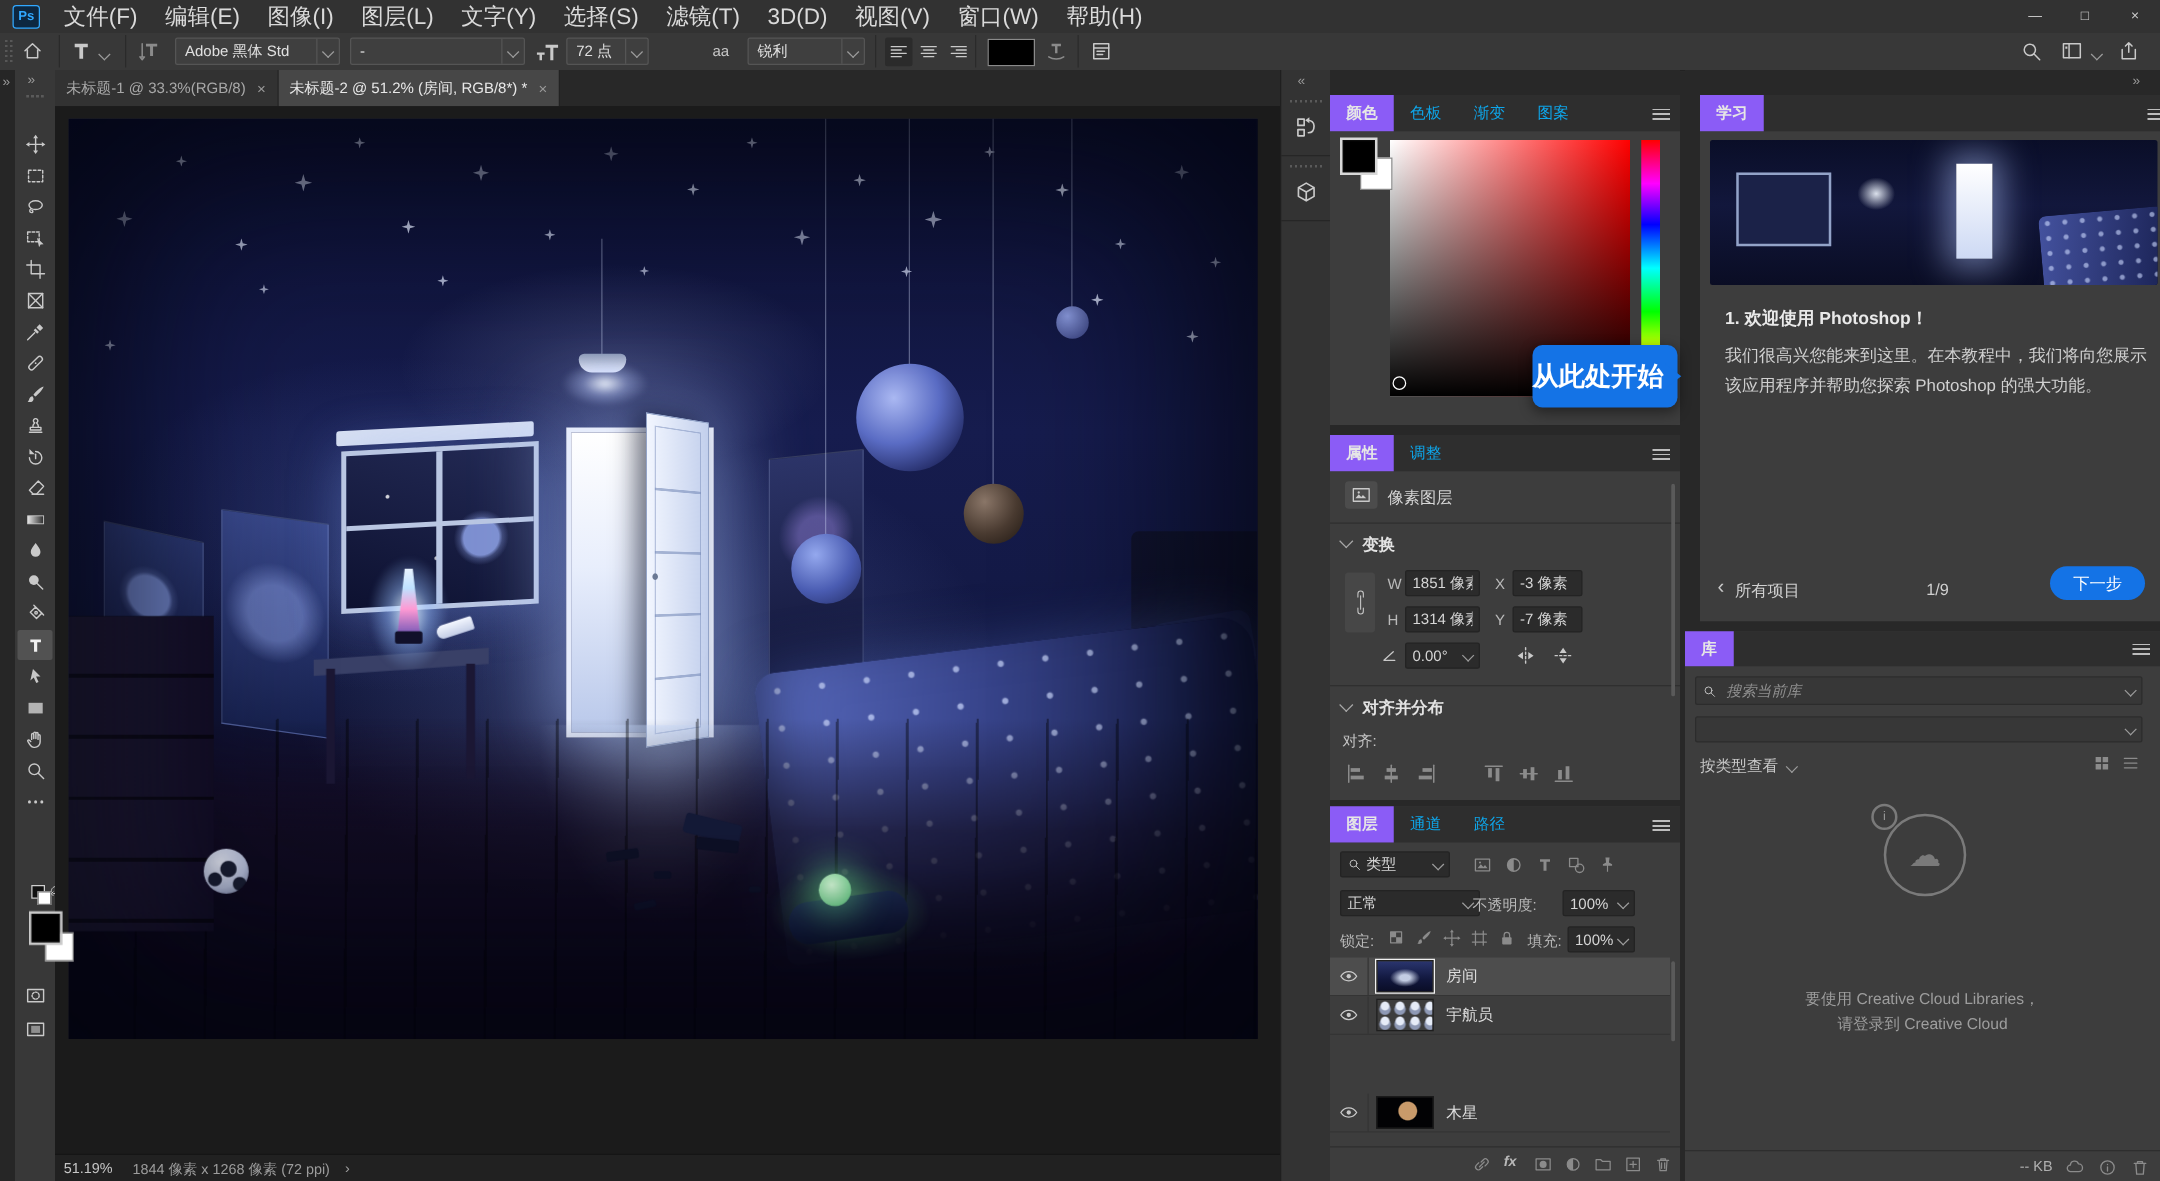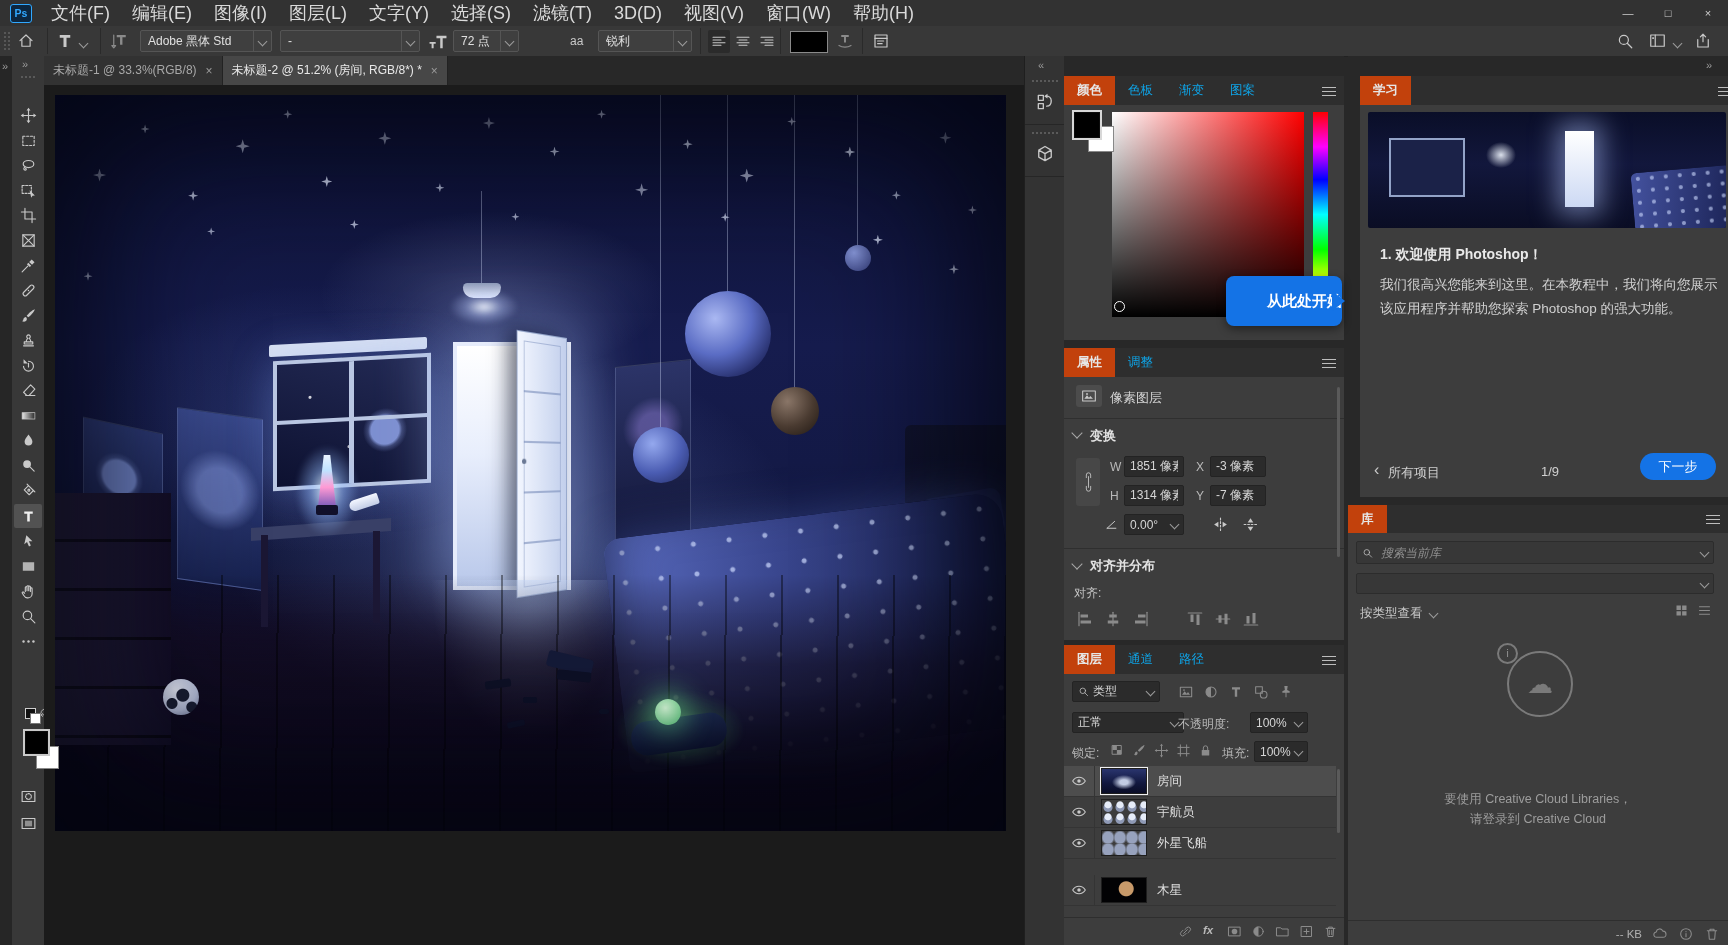--- a/index.html
+++ b/index.html
@@ -124,21 +124,21 @@
            background:linear-gradient(180deg,#1c2a4e,#0e1430)}
   .gorb{position:absolute;left:600px;top:604px;width:26px;height:26px;border-radius:50%;
         background:radial-gradient(circle at 40% 35%,#d9ffdc,#57c97a);box-shadow:0 0 26px 8px rgba(120,255,150,.45)}
   
   .dock{position:absolute;background:#282828}
   .middledock{position:absolute;left:1024px;top:56px;width:40px;height:889px;background:#333;border-left:1px solid #1f1f1f}
   .dockbtn{position:absolute;left:4px;width:32px;height:28px;display:flex;align-items:center;justify-content:center}
   .panel{position:absolute;background:#3d3d3d}
   .ptabs{position:absolute;left:0;top:0;right:0;height:29px;background:#2e2e2e;display:flex}
   .ptab{padding:0 13px;line-height:29px;font-size:12.5px;color:#0ea5e9}
-  .ptab.on{background:#c2410c;color:#e6e6e6;font-weight:bold}
+  .ptab.on{background:#8b5cf6;color:#e6e6e6;font-weight:bold}
   .pmenu{position:absolute;right:8px;top:11px;width:14px;height:9px;
          background:repeating-linear-gradient(180deg,#bdbdbd 0 1.4px,transparent 1.4px 3.8px)}
   .pbody{position:absolute;left:0;right:0;bottom:0;top:29px;overflow:hidden}
   .field{position:absolute;background:#2b2b2b;border:1px solid #232323;border-radius:2px;display:flex;align-items:center;
          font-size:12px;color:#d6d6d6;padding:0 5px;box-sizing:border-box}
   .field .grow{flex:1;white-space:nowrap;overflow:hidden}
   .lbl{position:absolute;font-size:12px;color:#b9b9b9;white-space:nowrap}
   .hdr{position:absolute;font-size:13px;font-weight:bold;color:#e3e3e3;white-space:nowrap}
   .exp{position:absolute;width:7px;height:7px;border-right:1.6px solid #a8a8a8;border-bottom:1.6px solid #a8a8a8;transform:rotate(45deg)}
   .divline{position:absolute;left:0;right:0;height:1px;background:#2f2f2f}
@@ -175,21 +175,21 @@
            box-shadow:0 0 26px 8px rgba(180,200,255,.5)}
   .lt-win{position:absolute;left:6%;top:22%;width:20%;height:48%;background:#1b2248;border:2px solid #93a3c8}
   .lt-bed{position:absolute;right:-2%;bottom:-4%;width:28%;height:55%;transform:rotate(-5deg);border-radius:6px;
           background:radial-gradient(circle, rgba(205,218,255,.6) 0 1.5px, transparent 2.5px) 0 0/14px 12px,
                      linear-gradient(100deg,#44529f,#1a2254)}
   .lt-glow{position:absolute;left:33%;top:26%;width:30px;height:26px;border-radius:50%;
            background:radial-gradient(closest-side,rgba(240,246,255,.9),transparent)}
   .bluebtn{position:absolute;border-radius:14px;background:#1473e6;color:#fff;font-size:13px;
            display:flex;align-items:center;justify-content:center}
   .tooltip{position:absolute;left:1226px;top:276px;width:116px;height:50px;background:#1473e6;border-radius:8px;
-           z-index:50;display:flex;align-items:center;justify-content:flex-end;color:#fff;font-size:15px;font-weight:bold;
+           z-index:50;display:flex;align-items:center;justify-content:flex-start;color:#fff;font-size:21px;font-weight:bold;
            box-shadow:0 3px 10px rgba(0,0,0,.45)}
   .tooltip:after{content:"";position:absolute;right:-13px;top:50%;margin-top:-10px;
                  border:10px solid transparent;border-left:13px solid #1473e6}
   .libsearch input{background:transparent;border:none;outline:none;color:#ddd;font-style:italic;font-size:12px;width:100%;
                    font-family:"Liberation Sans","DejaVu Sans",sans-serif}
   .libsearch input::placeholder{color:#8f8f8f}
   .ccirc{position:absolute;width:62px;height:62px;border:2.5px solid #7a7a7a;border-radius:50%;
          display:flex;align-items:center;justify-content:center;color:#7a7a7a;font-size:26px}
   .cbadge{position:absolute;width:17px;height:17px;border:2px solid #7a7a7a;border-radius:50%;background:#3d3d3d;
           color:#9a9a9a;font-size:10px;text-align:center;line-height:17px}
@@ -571,20 +571,25 @@
         <div class="deb" style="left:502px;top:576px;width:34px;height:10px;transform:rotate(6deg)"></div>
         <div class="deb" style="left:544px;top:614px;width:10px;height:5px"></div>
         <div class="deb" style="left:452px;top:626px;width:18px;height:6px;transform:rotate(-12deg)"></div>
         <div class="greenglow"></div>
         <div class="gpillow"></div>
         <div class="gorb"></div>
         <div class="vignette"></div>
       </div>
     </div>
 
+    <div class="statusbar">
+      <span style="margin-left:7px;color:#c6c6c6">51.19%</span>
+      <span style="margin-left:16px;color:#9c9c9c">1844 像素 x 1268 像素 (72 ppi)</span>
+      <span style="margin-left:12px;color:#9c9c9c">›</span>
+    </div>
   </div>
 
   <div class="middledock">
     <span class="abs" style="left:13px;top:3px;color:#9a9a9a;font-size:11px">«</span>
     <div class="griph" style="left:7px;top:24px;width:26px;height:2px"></div>
     <div class="dockbtn" style="top:32px">
       <svg class="ic" width="20" height="20" viewBox="0 0 24 24">
           <rect class="s" x="4" y="4" width="6" height="6"></rect>
           <rect class="s" x="4" y="14" width="6" height="6"></rect>
           <path class="s" d="M14 17c4 0 5.5-3 5.5-6.5S16.5 5 13.5 5"></path>
@@ -797,30 +802,20 @@
         <div class="layerrow sel" style="top:92px">
           <span class="eyebox">
               <svg class="ic" width="16" height="16" viewBox="0 0 24 24">
                 <path class="s" d="M2.5 12S6 6.5 12 6.5 21.5 12 21.5 12 18 17.5 12 17.5 2.5 12 2.5 12z"></path>
                 <circle class="f" cx="12" cy="12" r="2.6"></circle>
               </svg>
             </span>
           <span class="thumb t-room selb"></span>
           <span class="lname">房间</span>
         </div>
-        <div class="layerrow" style="top:154px">
-          <span class="eyebox">
-              <svg class="ic" width="16" height="16" viewBox="0 0 24 24">
-                <path class="s" d="M2.5 12S6 6.5 12 6.5 21.5 12 21.5 12 18 17.5 12 17.5 2.5 12 2.5 12z"></path>
-                <circle class="f" cx="12" cy="12" r="2.6"></circle>
-              </svg>
-            </span>
-          <span class="thumb t-ship"></span>
-          <span class="lname">外星飞船</span>
-        </div>
         <div class="layerrow" style="top:201px">
           <span class="eyebox">
               <svg class="ic" width="16" height="16" viewBox="0 0 24 24">
                 <path class="s" d="M2.5 12S6 6.5 12 6.5 21.5 12 21.5 12 18 17.5 12 17.5 2.5 12 2.5 12z"></path>
                 <circle class="f" cx="12" cy="12" r="2.6"></circle>
               </svg>
             </span>
           <span class="thumb t-jup"></span>
           <span class="lname">木星</span>
         </div>

